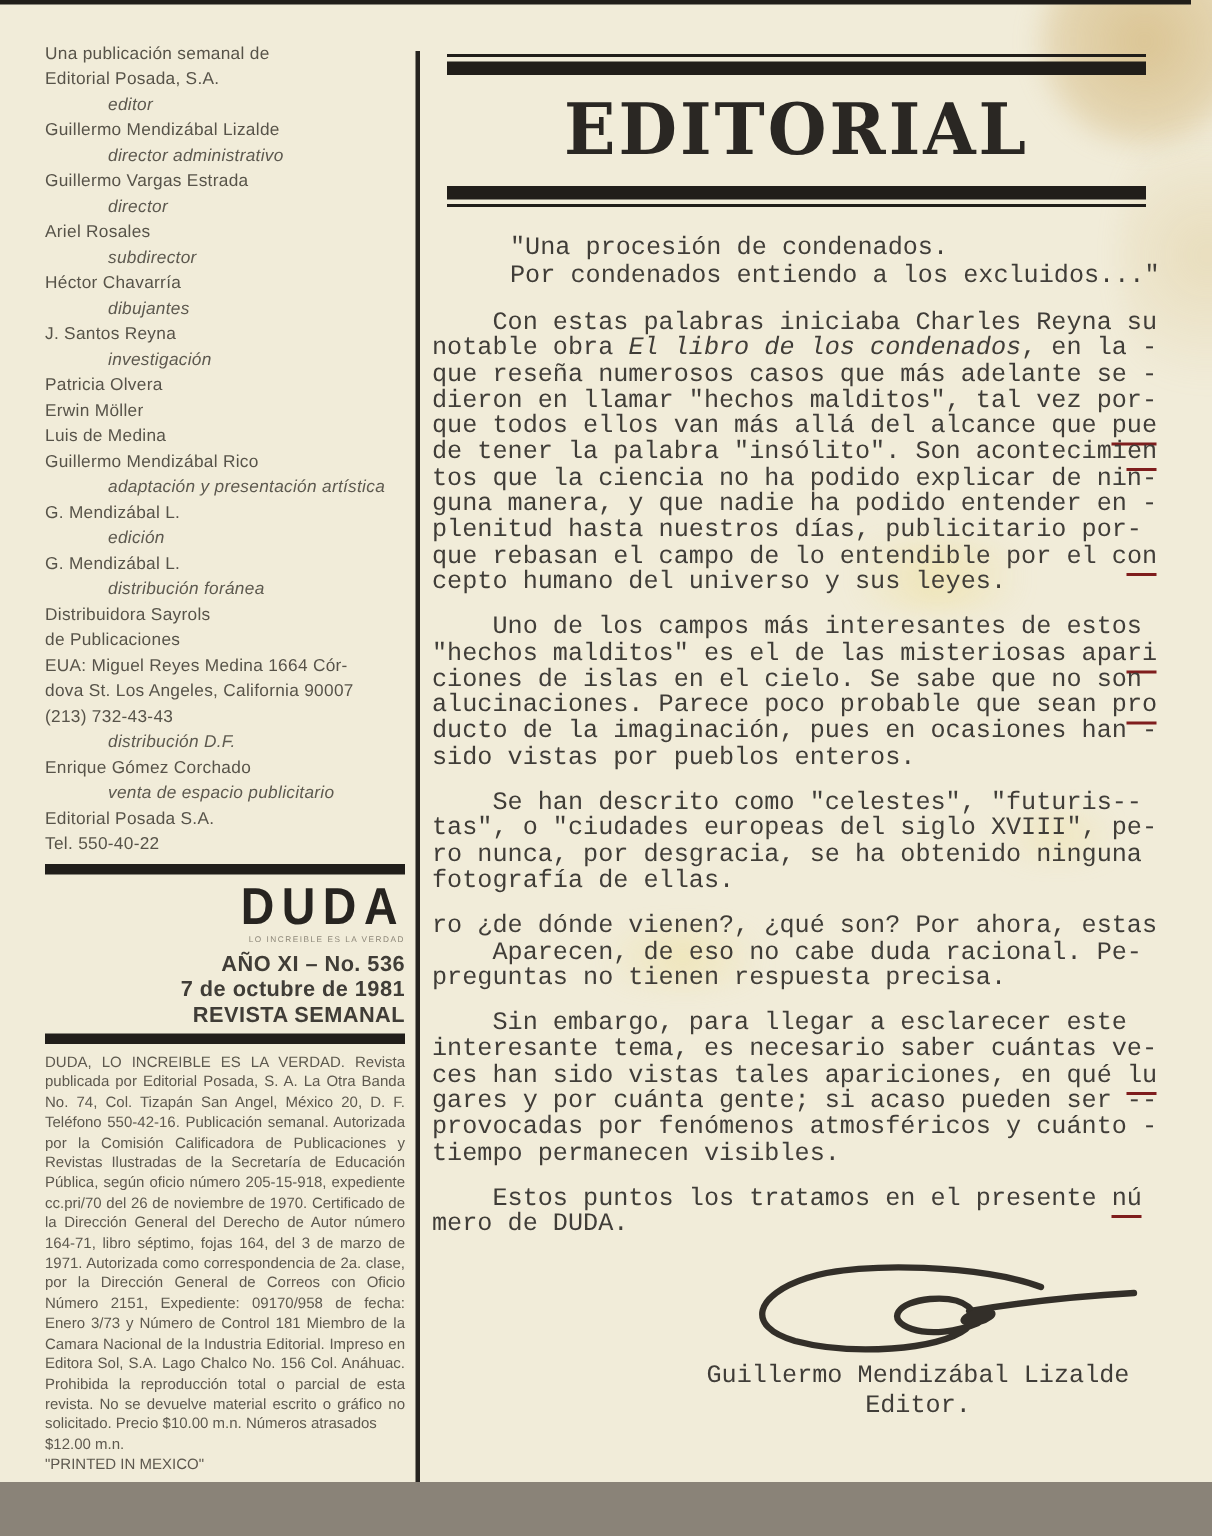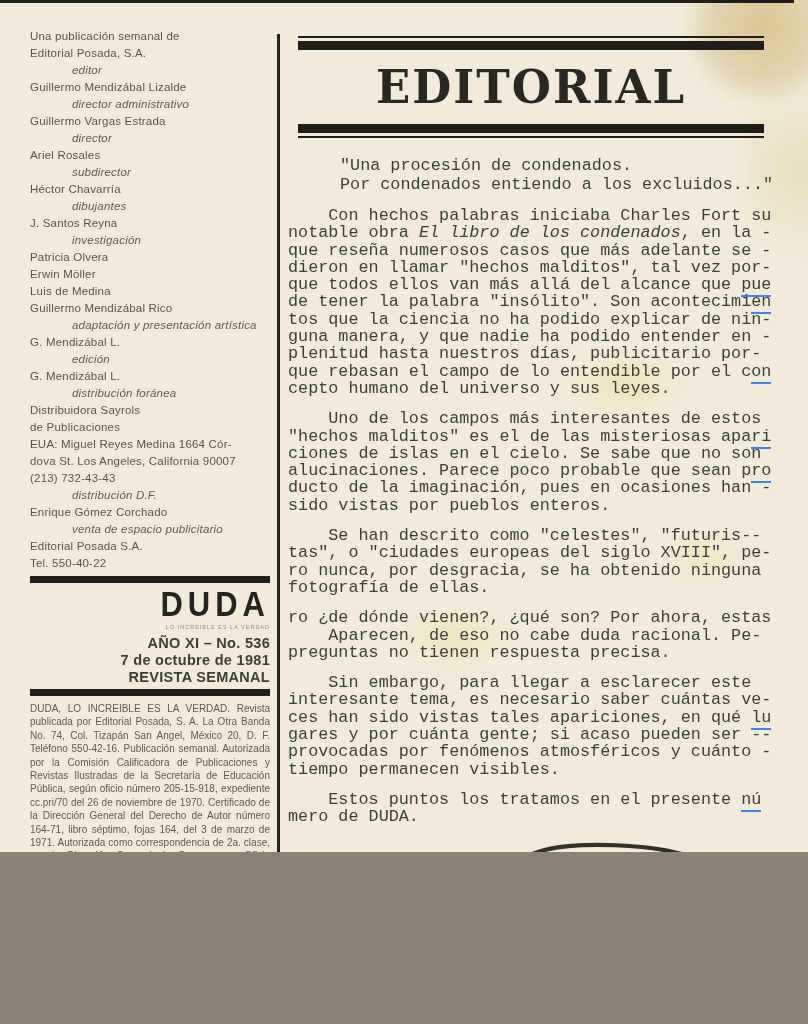--- a/index.html
+++ b/index.html
@@ -1,17 +1,17 @@
 <!DOCTYPE html>
 <html><head>
 <meta charset="utf-8">
 <style>
   html,body{margin:0;padding:0;background:#8a8378;}
   .page{
-    position:relative;width:808px;height:852px;margin:0 auto;
+    position:relative;width:808px;height:988px;margin:0 auto;
     background:#f1ecd9;overflow:hidden;
     font-family:"Liberation Sans",sans-serif;color:#3e3c38;
   }
   .stain{position:absolute;border-radius:50%;filter:blur(7px);pointer-events:none;}
   .stain.s1{left:688px;top:-45px;width:150px;height:145px;
     background:radial-gradient(circle,rgba(205,172,105,.62) 0%,rgba(205,172,105,.35) 55%,rgba(205,172,105,0) 75%);}
   .stain.s2{left:745px;top:60px;width:120px;height:220px;
     background:radial-gradient(circle,rgba(214,188,125,.30) 0%,rgba(214,188,125,0) 70%);}
   .stain.s3{left:545px;top:360px;width:160px;height:48px;
     background:radial-gradient(circle,rgba(236,216,120,.35) 0%,rgba(236,216,120,0) 70%);}
@@ -54,21 +54,21 @@
     font-size:45px;line-height:58px;font-weight:bold;letter-spacing:2px;
     color:#2a2723;transform:scaleY(1.05);transform-origin:center;
   }
   .mono{font-family:"Liberation Mono","DejaVu Sans Mono",monospace;color:#403d38;}
   .quote{margin-top:18px;padding-left:52px;}
   .quote .tline{font-size:16.8px;line-height:19px;white-space:pre;}
   #paras{margin-top:10px;}
   .para{margin-top:13px;}
   .tline{font-size:16.8px;line-height:17.3px;white-space:pre;}
   .tline i{font-style:italic;}
-  .tline .un{border-bottom:2px solid #3b82f6;padding-bottom:1px;}
+  .tline .un{border-bottom:2px solid #7f1d1d;padding-bottom:1px;}
   .sig-wrap{margin-top:14px;margin-left:168px;width:312px;text-align:center;}
   .sig-svg{display:block;margin:0 auto;}
   .sig-name{font-family:"Liberation Mono","DejaVu Sans Mono",monospace;font-size:16.8px;line-height:20px;color:#403d38;}
 </style>
 </head>
 <body>
 
 <div class="page">
   <div class="stain s1"></div>
   <div class="stain s2"></div>
@@ -141,21 +141,21 @@
       <div class="thick"></div>
       <div class="thin"></div>
     </div>
 
     <div class="quote mono">
         <div class="tline">"Una procesión de condenados.</div>
         <div class="tline">Por condenados entiendo a los excluidos..."</div>
       </div>
     <div id="paras" class="mono">
         <div class="para">
-          <div class="tline">    Con hechos palabras iniciaba Charles Fort su</div>
+          <div class="tline">    Con estas palabras iniciaba Charles Reyna su</div>
           <div class="tline">notable obra <i>El libro de los condenados</i>, en la -</div>
           <div class="tline">que reseña numerosos casos que más adelante se -</div>
           <div class="tline">dieron en llamar "hechos malditos", tal vez por-</div>
           <div class="tline">que todos ellos van más allá del alcance que <span class="un">pue</span></div>
           <div class="tline">de tener la palabra "insólito". Son acontecimi<span class="un">en</span></div>
           <div class="tline">tos que la ciencia no ha podido explicar de nin-</div>
           <div class="tline">guna manera, y que nadie ha podido entender en -</div>
           <div class="tline">plenitud hasta nuestros días, publicitario por-</div>
           <div class="tline">que rebasan el campo de lo entendible por el c<span class="un">on</span></div>
           <div class="tline">cepto humano del universo y sus leyes.</div>

